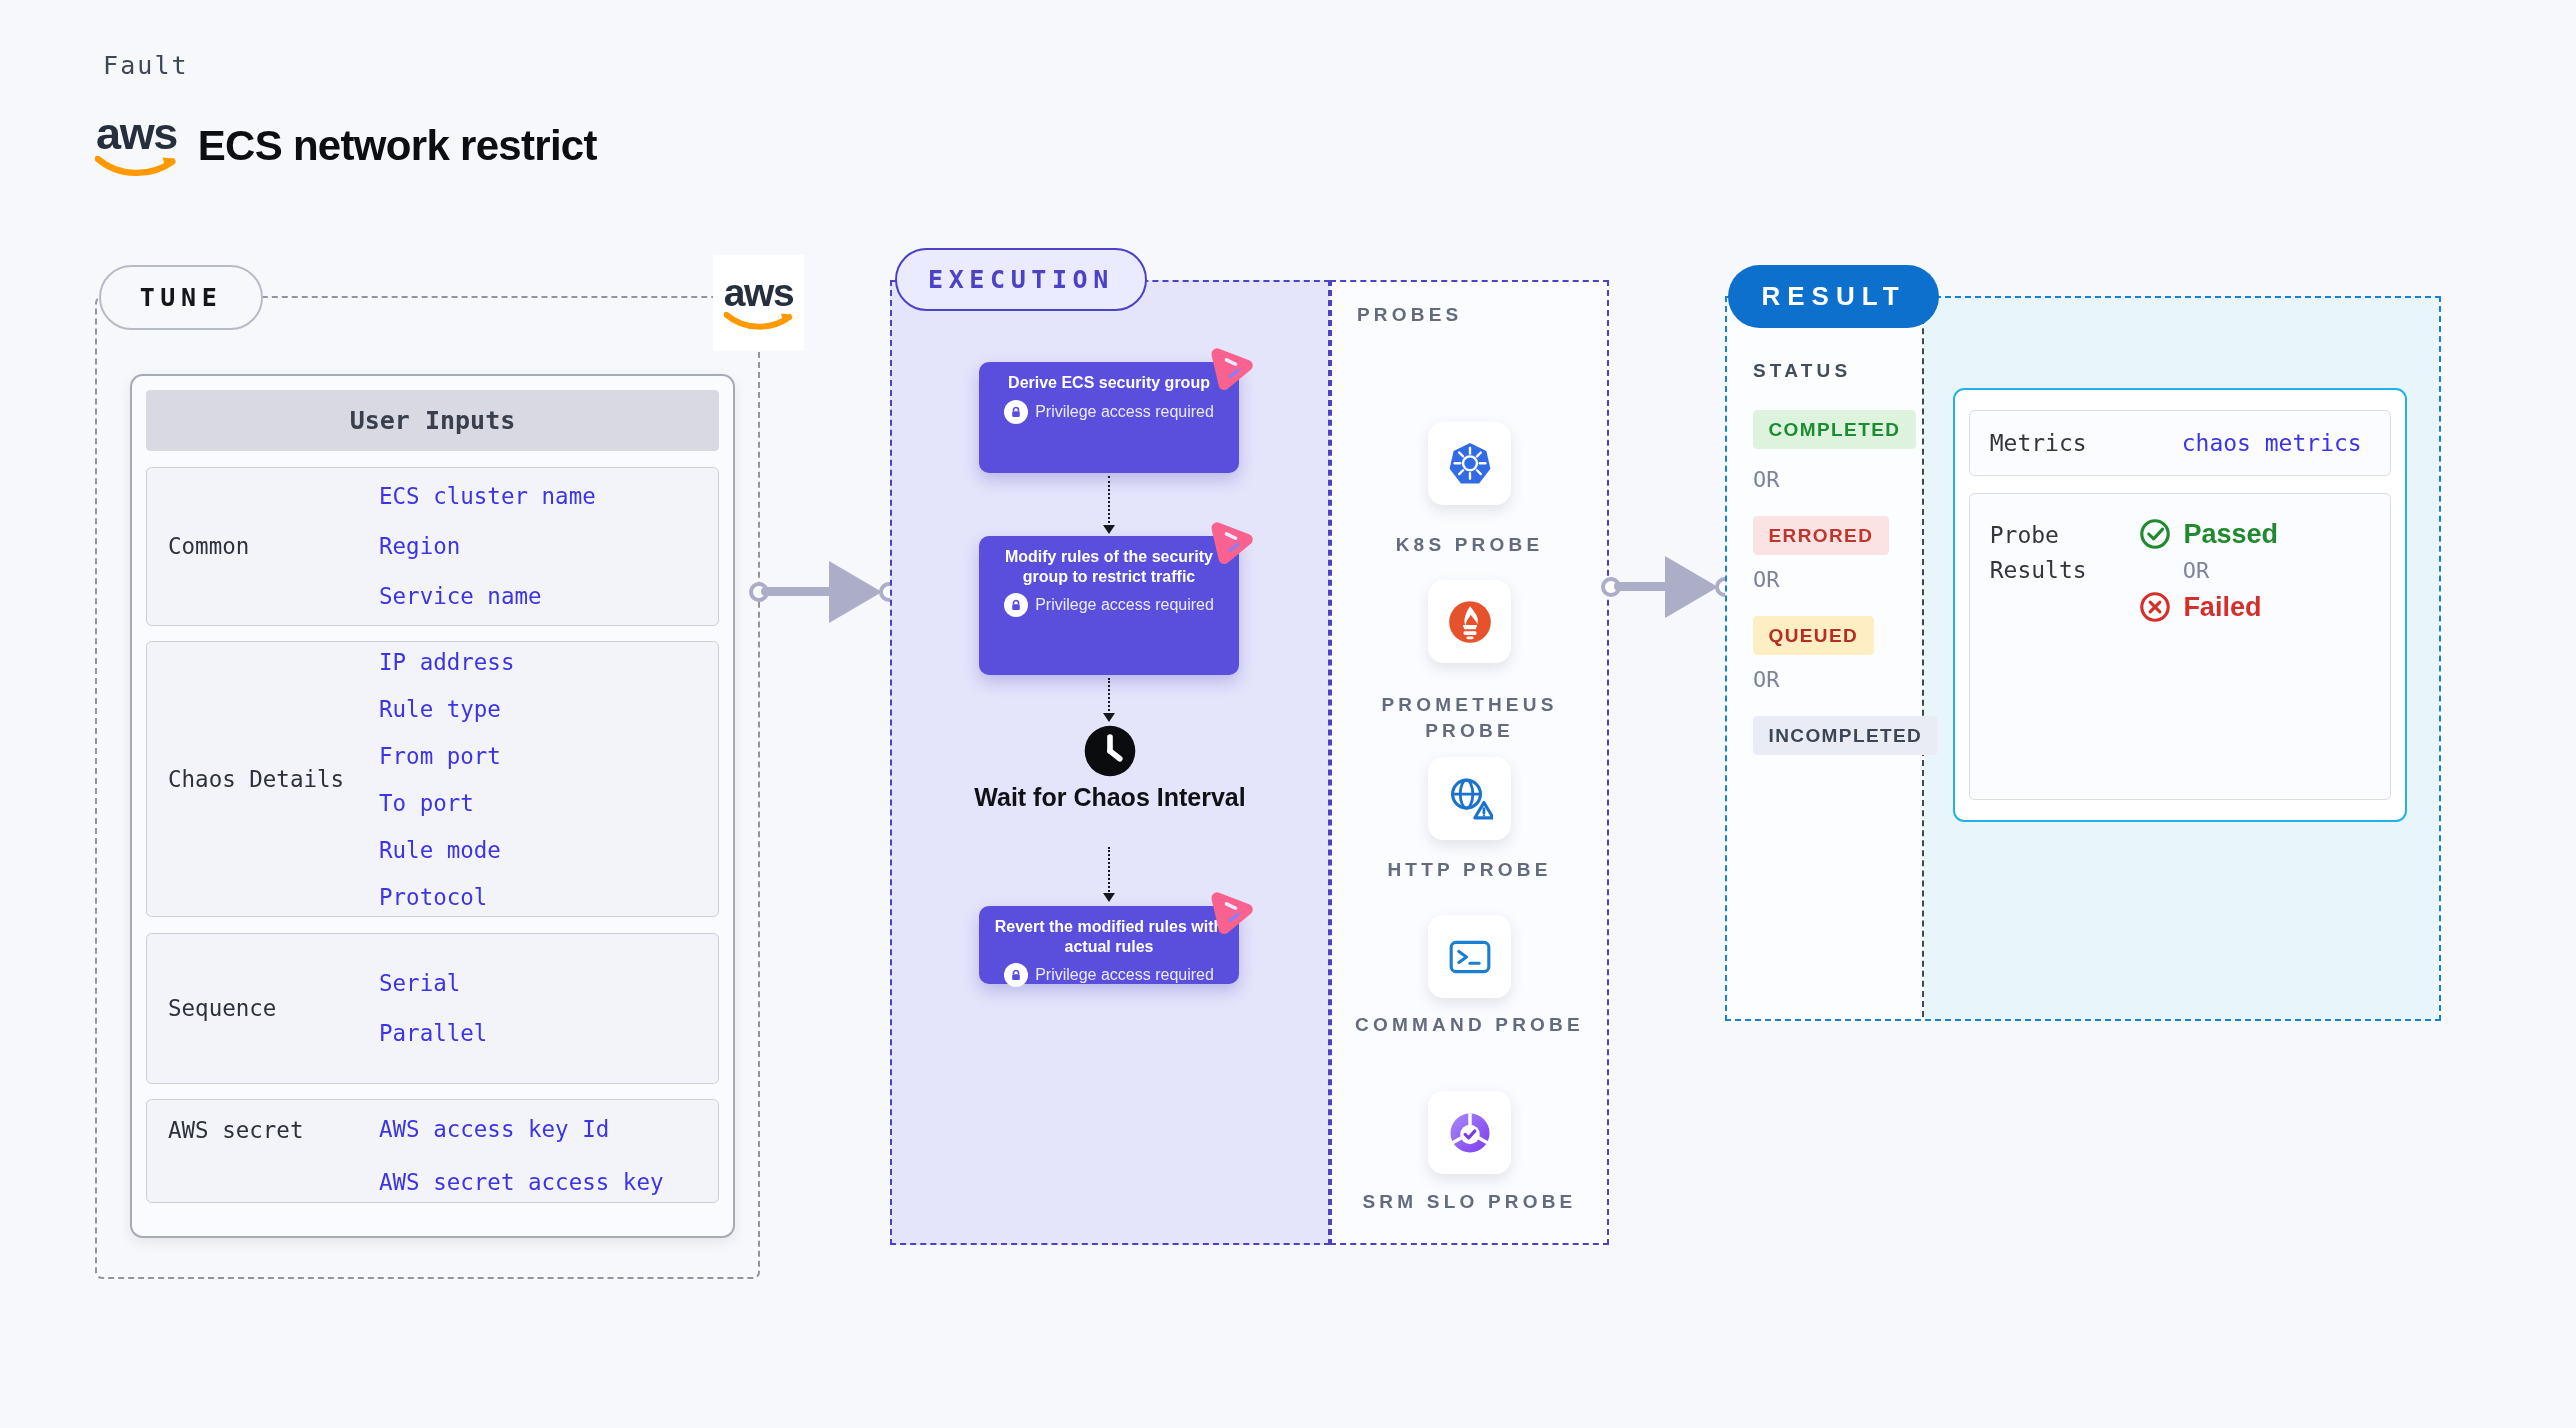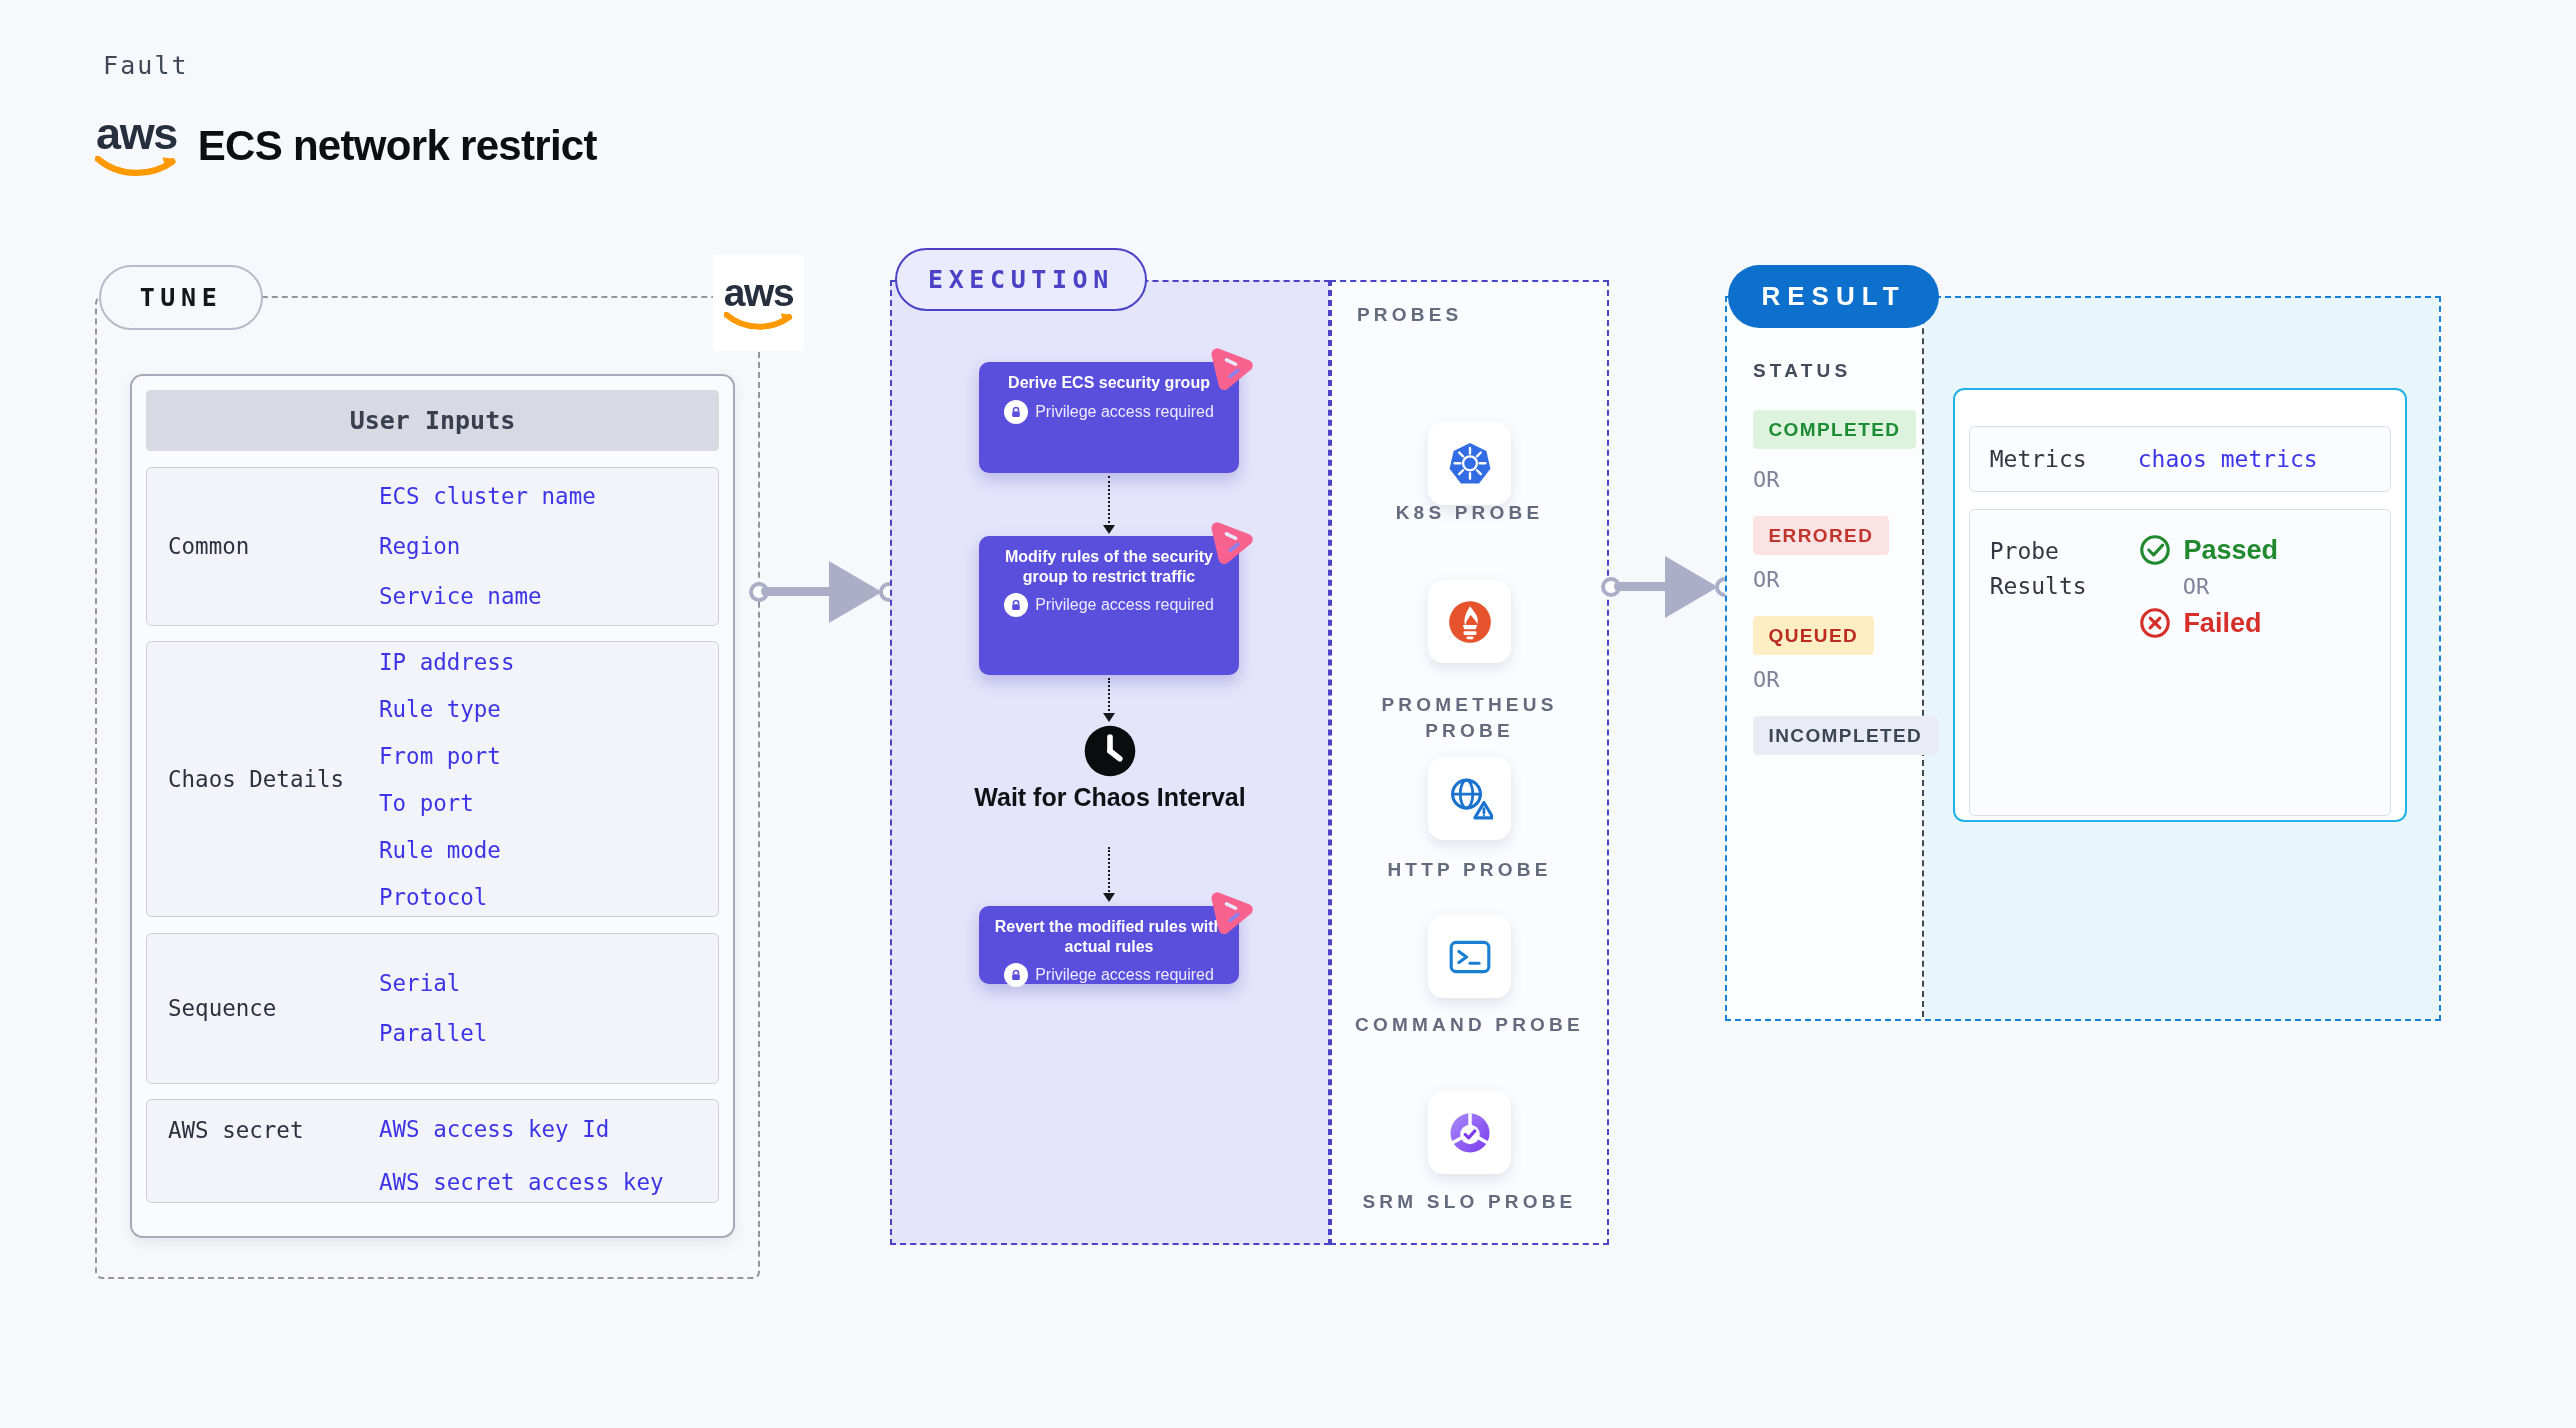--- a/index.html
+++ b/index.html
@@ -71,21 +71,21 @@
                font-size:26px;letter-spacing:7px;}
   .status-title{left:1753px;top:360px;font-size:19px;font-weight:bold;letter-spacing:4.2px;color:#434c5b;}
   .sbadge{left:1753px;height:39px;display:flex;align-items:center;padding:0 15.5px;border-radius:4.2px;
           font-size:19px;font-weight:bold;letter-spacing:1.4px;}
   .or{font-size:22px;color:#7e849a;}
   .out-card{left:1953px;top:388px;width:454px;height:434px;background:#fff;border:2.8px solid #22b1e8;border-radius:11.3px;
             box-sizing:border-box;padding:14px;}
   .out-header{height:56px;background:#d5d6e1;border-radius:4.2px;display:flex;align-items:center;justify-content:center;
               font-size:25px;color:#4b5264;font-weight:bold;}
   .out-row{border:1.4px solid #d9dce5;background:#fbfcff;border-radius:5.6px;box-sizing:border-box;display:flex;}
-  .metrics-row{margin-top:22px;height:66px;align-items:center;padding-left:19.7px;}
+  .metrics-row{margin-top:6px;height:66px;align-items:center;padding-left:19.7px;gap:44px;}
   .metrics-row .l{font-size:23px;color:#33363f;width:148px;}
   .metrics-row a{font-size:23px;color:#3c34e6;text-decoration:none;}
   .results-row{margin-top:17px;height:307px;padding:24px 0 0 19.7px;}
   .results-row .l{font-size:23px;color:#33363f;width:149px;line-height:1.5;}
   .pf-col{display:flex;flex-direction:column;gap:8px;}
   .pf-line{display:flex;align-items:center;gap:12.7px;}
   .passed{font-size:27px;font-weight:bold;color:#218a2e;}
   .failed{font-size:27px;font-weight:bold;color:#d62f29;}
   .pf-or{margin-left:44px;}
 </style>
@@ -248,21 +248,21 @@
           <path d="M32 46 L32 54"></path>
         <path d="M18 32 L10 32"></path>
           <path d="M46 32 L54 32"></path>
         <path d="M22 22 L16.5 16.5"></path>
           <path d="M42 42 L47.5 47.5"></path>
         <path d="M22 42 L16.5 47.5"></path>
           <path d="M42 22 L47.5 16.5"></path>
       </g>
     </svg>
   </div>
-  <div class="abs plabel" style="top:500px;">K8S PROBE</div>
+  <div class="abs plabel" style="top:532px;">K8S PROBE</div>
 
   <div class="abs pcard" style="top:580px;">
     <svg width="46" height="46" viewBox="0 0 64 64">
       <circle cx="32" cy="32" r="29" fill="#e6522c"></circle>
       <path d="M32 10 C40 20 45 26 42 35 C40 29 36 27 33 22 C30 28 25 31 27 38 C22 33 24 22 32 10 Z" fill="#fff"></path>
       <path d="M22 36 h20 l-2 6 h-16 Z" fill="#fff"></path>
       <rect x="23" y="45" width="18" height="5" rx="2" fill="#fff"></rect>
       <rect x="27" y="52" width="10" height="4" rx="2" fill="#fff"></rect>
     </svg>
   </div>

